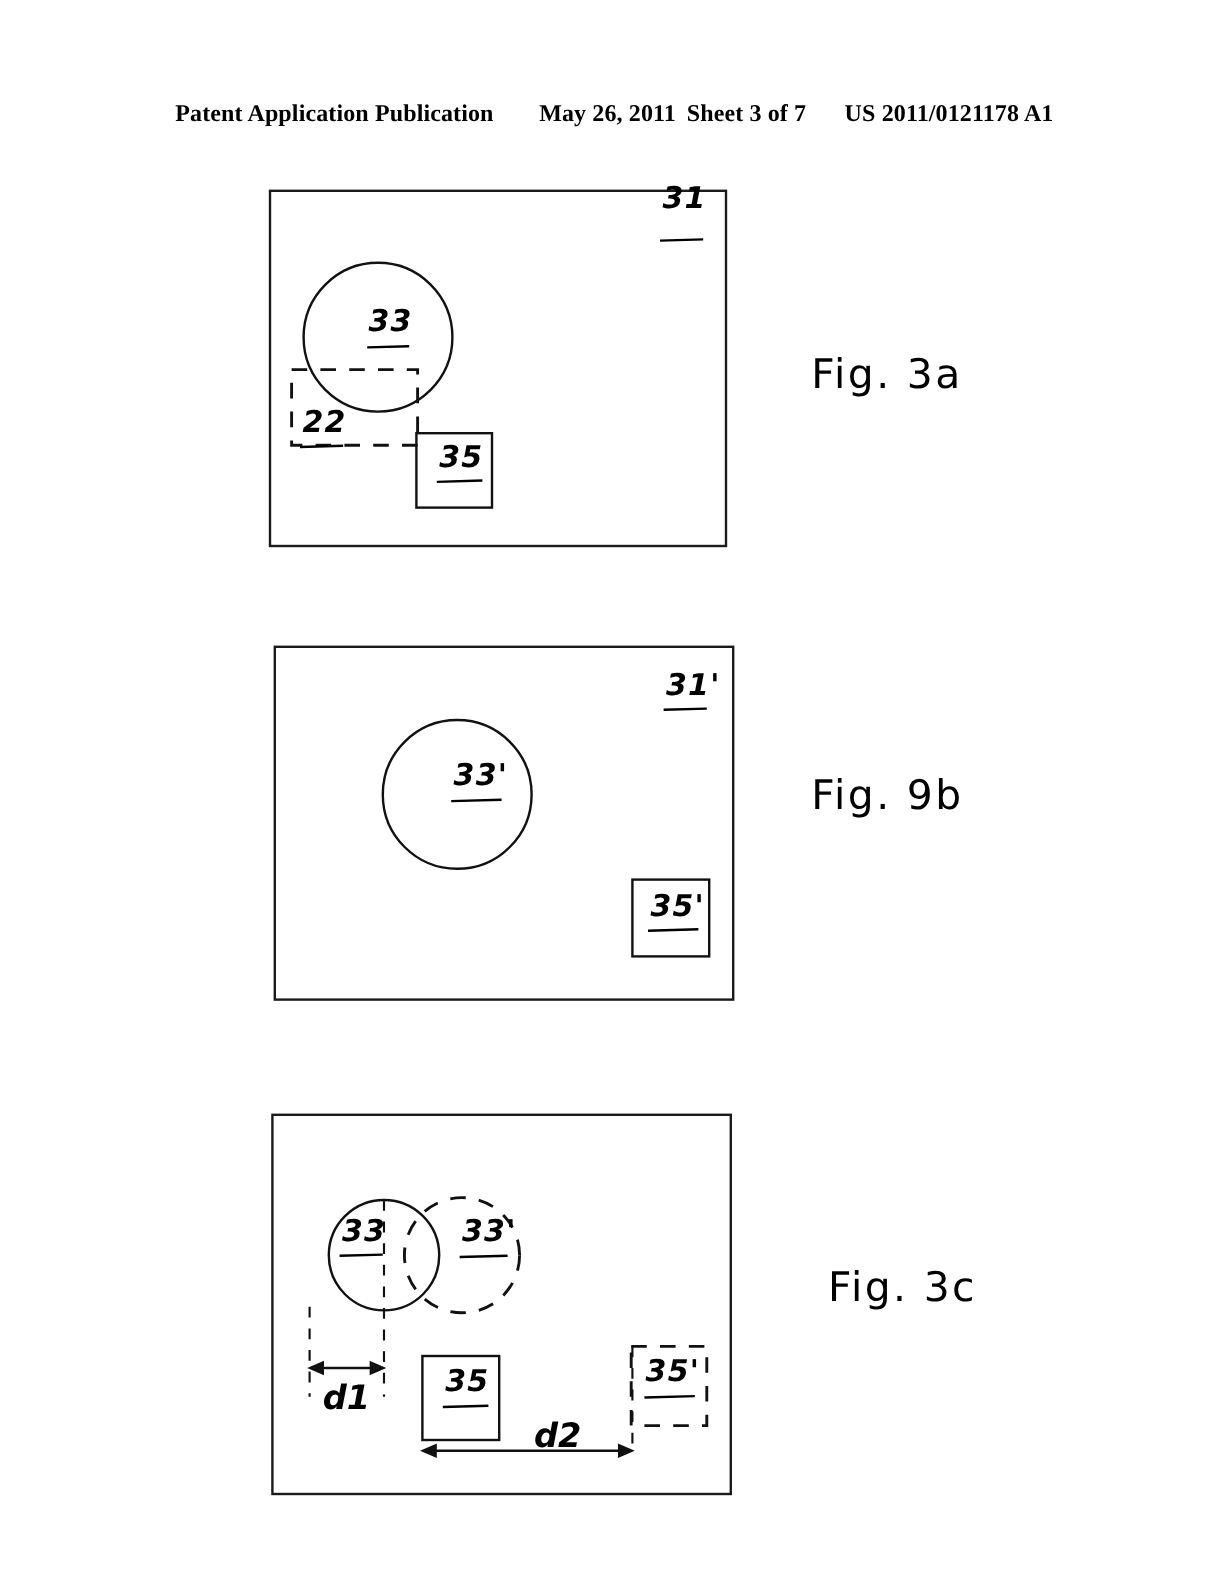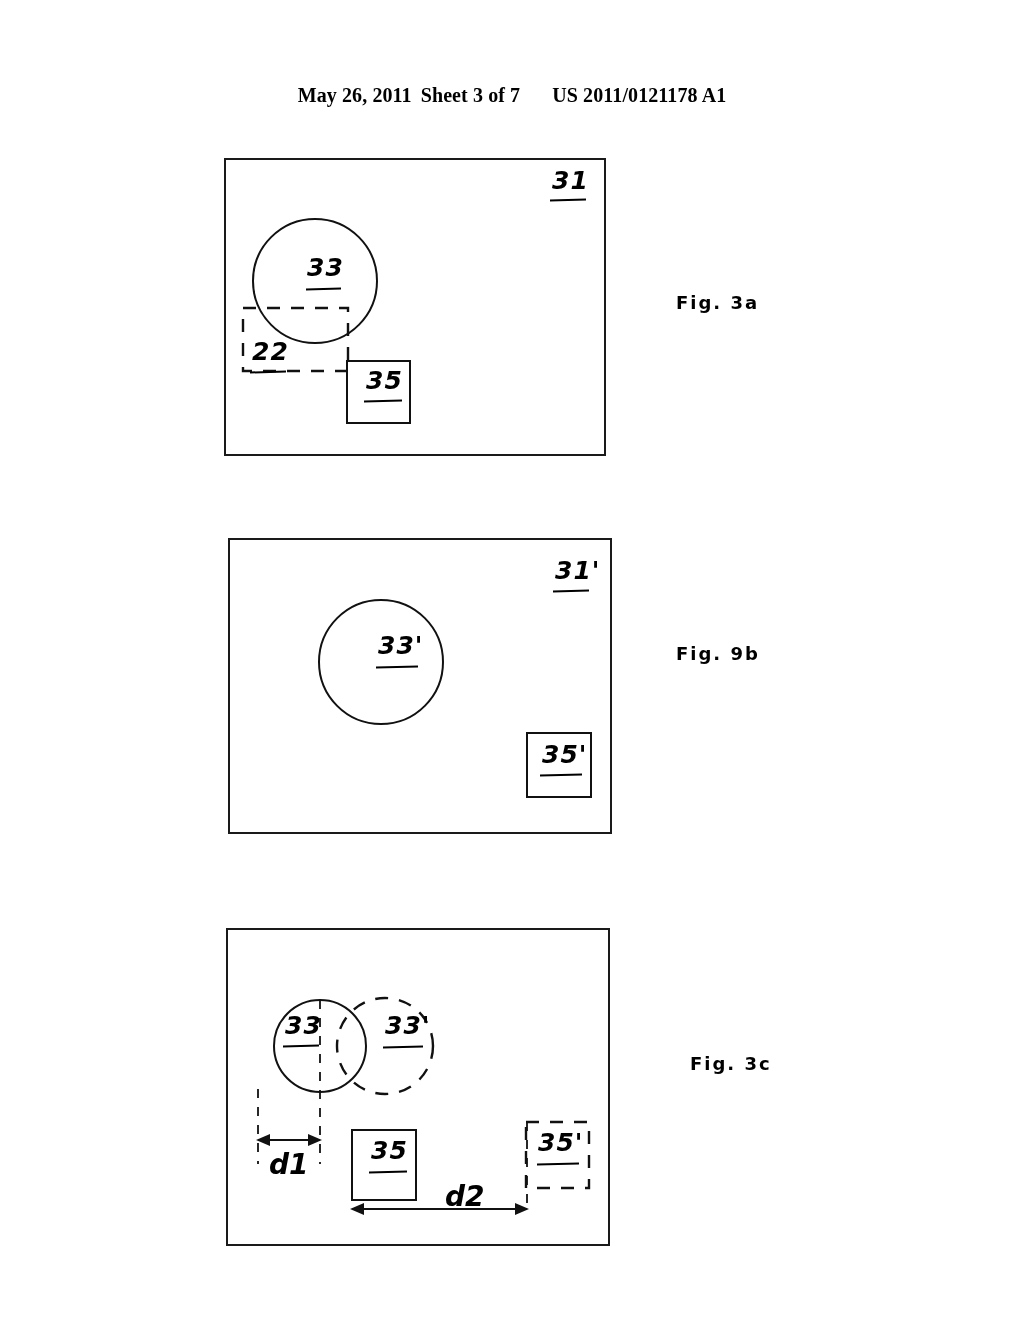--- a/index.html
+++ b/index.html
@@ -64,23 +64,23 @@
   }
   .ref-underline {
     position: absolute;
     height: 0;
     border-bottom: 2.5px solid #000;
     transform: rotate(-1.6deg);
   }
   .fig-caption {
     position: absolute;
     font-family: "DejaVu Sans", sans-serif;
-    font-weight: 700;
+    font-weight: 400;
     font-style: normal;
-    font-size: 18px;
+    font-size: 34px;
     letter-spacing: 2px;
     color: #000;
     white-space: nowrap;
   }
   .dim-label {
     position: absolute;
     font-family: "DejaVu Sans", sans-serif;
     font-style: italic;
     font-weight: 700;
     font-size: 28px;
@@ -122,39 +122,40 @@
   }
   .dim-arrow {
     fill: #111111;
     stroke: none;
   }
 </style>
 </head>
 <body>
 
 <div id="patent-header">
+  <span class="seg-pub">Patent Application Publication</span>
   <span class="seg-date">May 26, 2011</span>
   <span class="seg-sheet">Sheet 3 of 7</span>
   <span class="seg-num">US 2011/0121178 A1</span>
 </div>
 
 <div class="figure-block" style="left:0; top:0; width:1024px; height:500px;">
 
   <div class="fig-frame" style="left:224px; top:158px; width:382px; height:298px;"></div>
 
   <svg class="fig-svg" width="1024" height="500">
 
     <circle class="stroke" cx="315" cy="281" r="62"></circle>
 
     <rect class="stroke-dash" x="243" y="308" width="105" height="63"></rect>
 
     <rect class="stroke" x="347" y="361" width="63" height="62"></rect>
   </svg>
 
-  <div class="hand ref-num" style="left:552px; top:168px;text-align:center;">31</div>
+  <div class="hand ref-num" style="left:552px; top:152px;text-align:center;">31</div>
   <div class="ref-underline" style="left:550px; top:199px; width:36px;"></div>
 
   <div class="hand ref-num" style="left:307px; top:255px;">33</div>
   <div class="ref-underline" style="left:306px; top:288px; width:35px;"></div>
 
   <div class="hand ref-num" style="left:252px; top:339px;">22</div>
   <div class="ref-underline" style="left:250px; top:371px; width:36px;"></div>
 
   <div class="hand ref-num" style="left:366px; top:368px;">35</div>
   <div class="ref-underline" style="left:364px; top:400px; width:38px;"></div>

